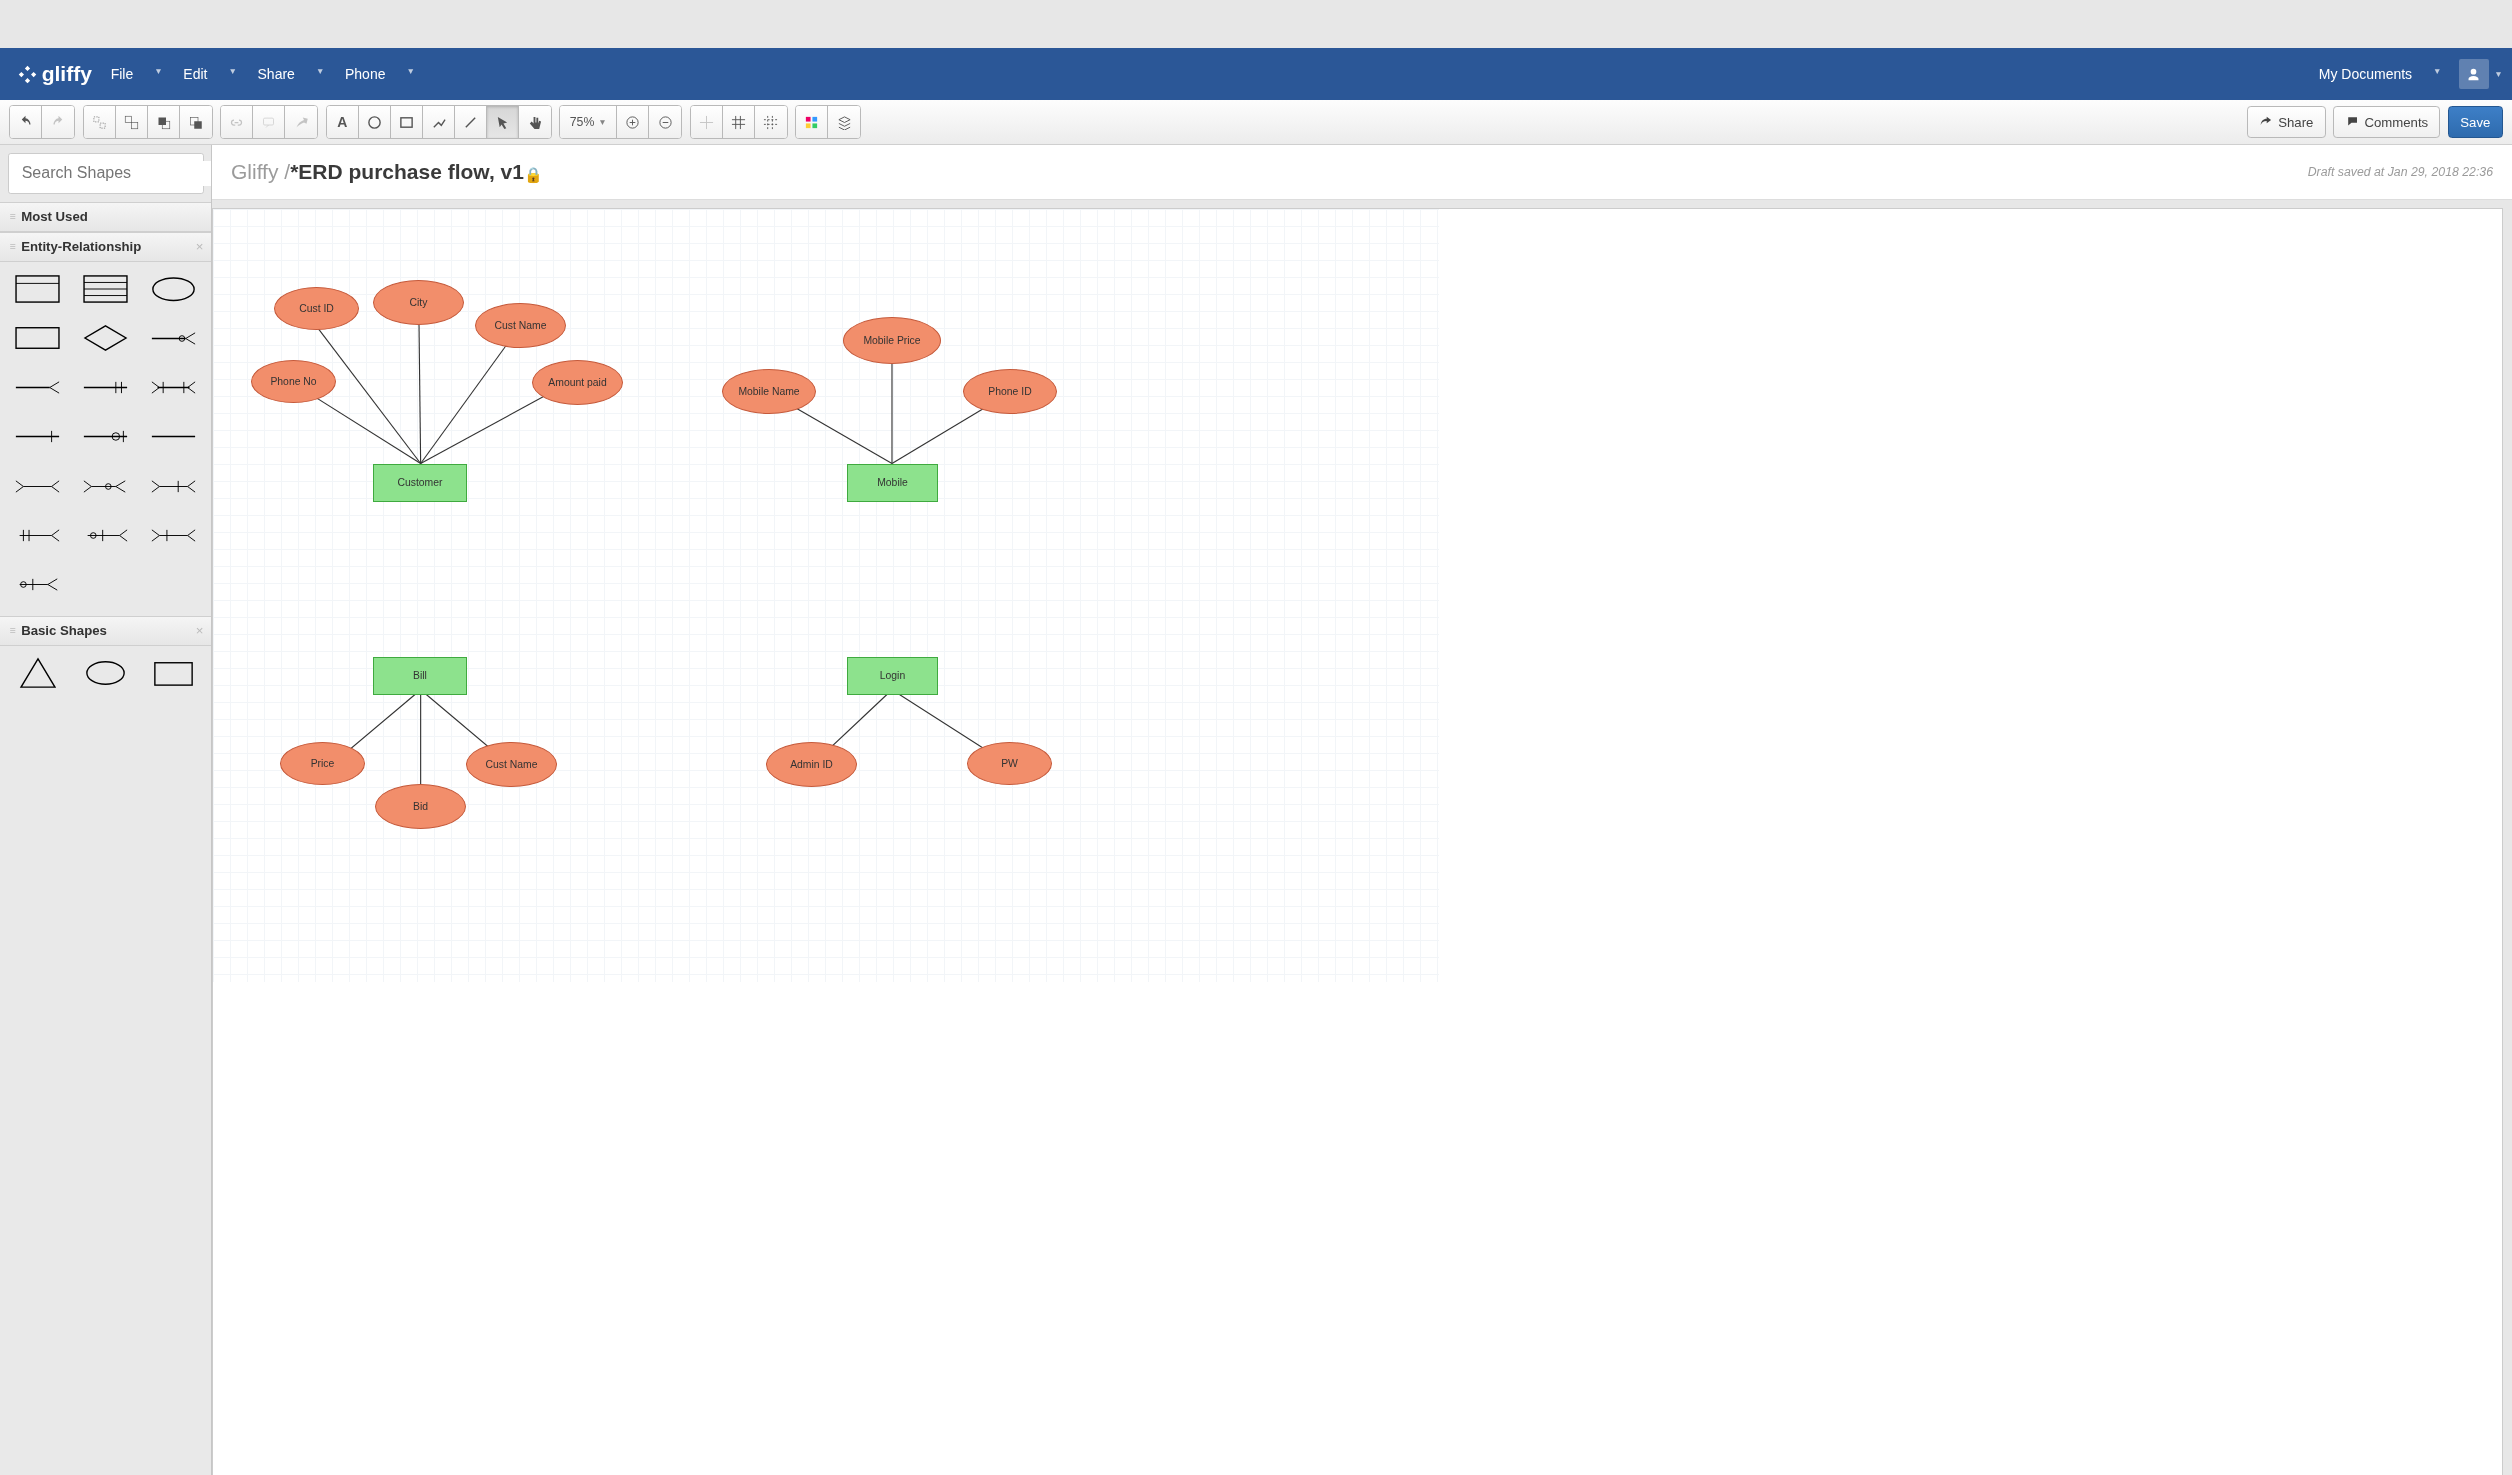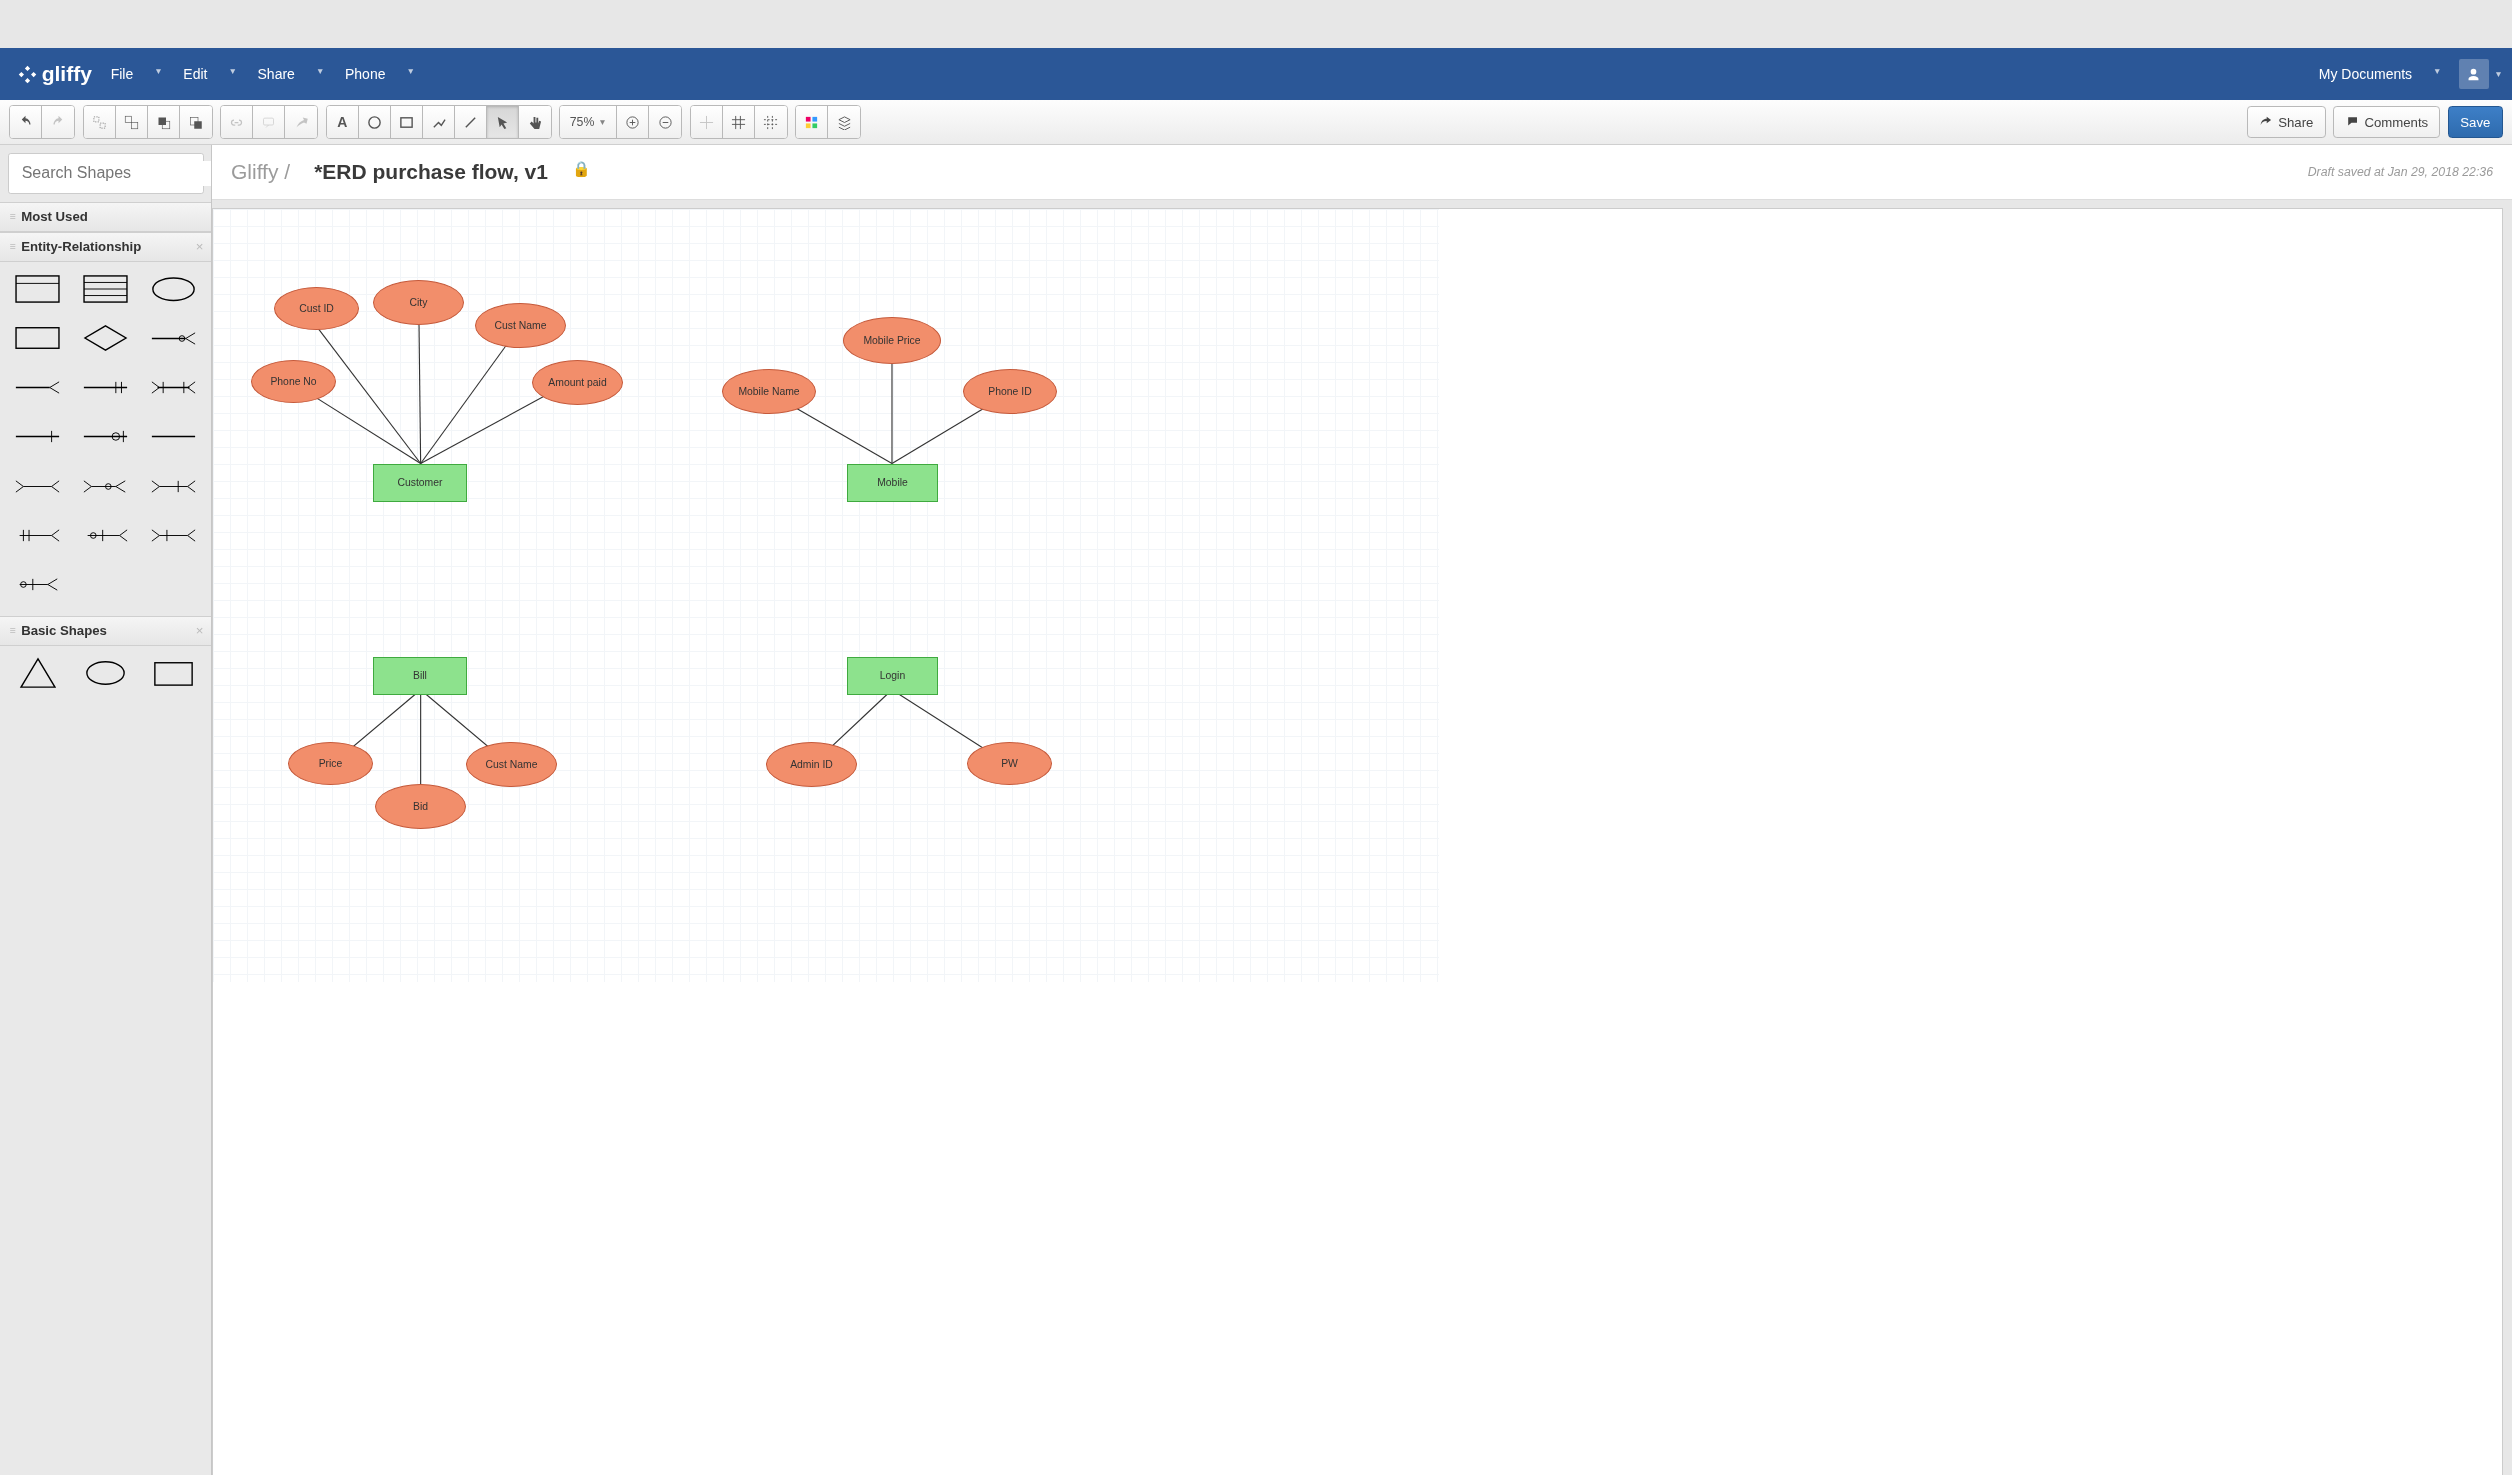--- a/index.html
+++ b/index.html
@@ -41,21 +41,21 @@
   .search-wrap input { flex:1; border:none; outline:none; height:24.5px; padding:0 5.7px; font-size:16px; }
   .panel-head { background:linear-gradient(#f5f5f5,#e6e6e6); border-top:0.9px solid #cfcfcf; border-bottom:0.9px solid #cfcfcf; padding:6.6px 9.4px; font-weight:bold; font-size:13.2px; display:flex; align-items:center; gap:5.7px; cursor:pointer; position:relative; }
   .panel-head .grip { color:#bcbcbc; font-size:10.4px; }
   .panel-head .close-x { position:absolute; right:7.5px; color:#bbb; font-weight:normal; }
   .shape-grid { padding:9.4px 7.5px 13.2px; display:grid; grid-template-columns:repeat(3,1fr); gap:13.2px 7.5px; }
   .shape-cell { height:36px; display:flex; align-items:center; justify-content:center; cursor:grab; }
   .sidebar-scroll { overflow-y:auto; flex:1; }
   
   .canvas-col { flex:1; display:flex; flex-direction:column; background:#e7e7e7; }
   .doc-header { height:55px; display:flex; align-items:center; padding:0 19px; background:#fff; border-bottom:0.9px solid #ddd; justify-content:space-between; }
-  .doc-title { display:flex; align-items:flex-start; gap:24px; font-size:21px; }
+  .doc-title { display:flex; align-items:flex-end; gap:0; font-size:21px; }
   .doc-title .crumb { color:#9b9b9b; font-weight:500; }
   .doc-title .name { font-weight:700; color:#3a3a3a; }
   .doc-title .lock { color:#e7a92f; font-size:15px; }
   .draft-status { color:#9b9b9b; font-style:italic; font-size:12.3px; }
   .canvas-wrap { flex:1; overflow:auto; margin:7.5px 9.4px 7.5px 0; background:#fff; border:0.9px solid #ccc; position:relative; }
   .canvas {
     width:1226px; height:773px; position:relative;
     background-image:
       linear-gradient(#f2f5f8 0.9px, transparent 0.9px),
       linear-gradient(90deg,#f2f5f8 0.9px, transparent 0.9px);
@@ -506,21 +506,21 @@
         <div class="node ell" style="left:262px; top:94px; width:91px; height:45px">Cust Name</div>
         <div class="node ell" style="left:319px; top:151px; width:91px; height:45px">Amount paid</div>
         <div class="node rect" style="left:160px; top:255px; width:94px; height:38px">Customer</div>
 
         <div class="node ell" style="left:509px; top:160px; width:94px; height:45px">Mobile Name</div>
         <div class="node ell" style="left:630px; top:108px; width:98px; height:47px">Mobile Price</div>
         <div class="node ell" style="left:750px; top:160px; width:94px; height:45px">Phone ID</div>
         <div class="node rect" style="left:634px; top:255px; width:91px; height:38px">Mobile</div>
 
         <div class="node rect" style="left:160px; top:448px; width:94px; height:38px">Bill</div>
-        <div class="node ell" style="left:75px; top:533px; width:85px; height:43px">Price</div>
+        <div class="node ell" style="left:67px; top:533px; width:85px; height:43px">Price</div>
         <div class="node ell" style="left:162px; top:575px; width:91px; height:45px">Bid</div>
         <div class="node ell" style="left:253px; top:533px; width:91px; height:45px">Cust Name</div>
 
         <div class="node rect" style="left:634px; top:448px; width:91px; height:38px">Login</div>
         <div class="node ell" style="left:553px; top:533px; width:91px; height:45px">Admin ID</div>
         <div class="node ell" style="left:754px; top:533px; width:85px; height:43px">PW</div>
       </div>
     </div>
   </div>
 </div>

